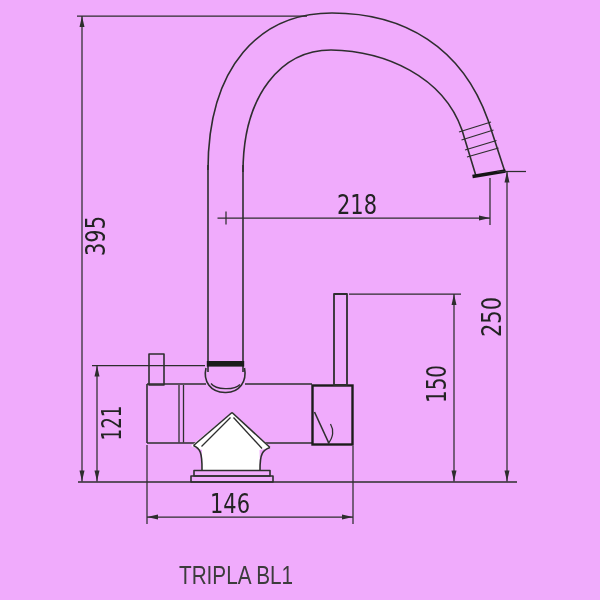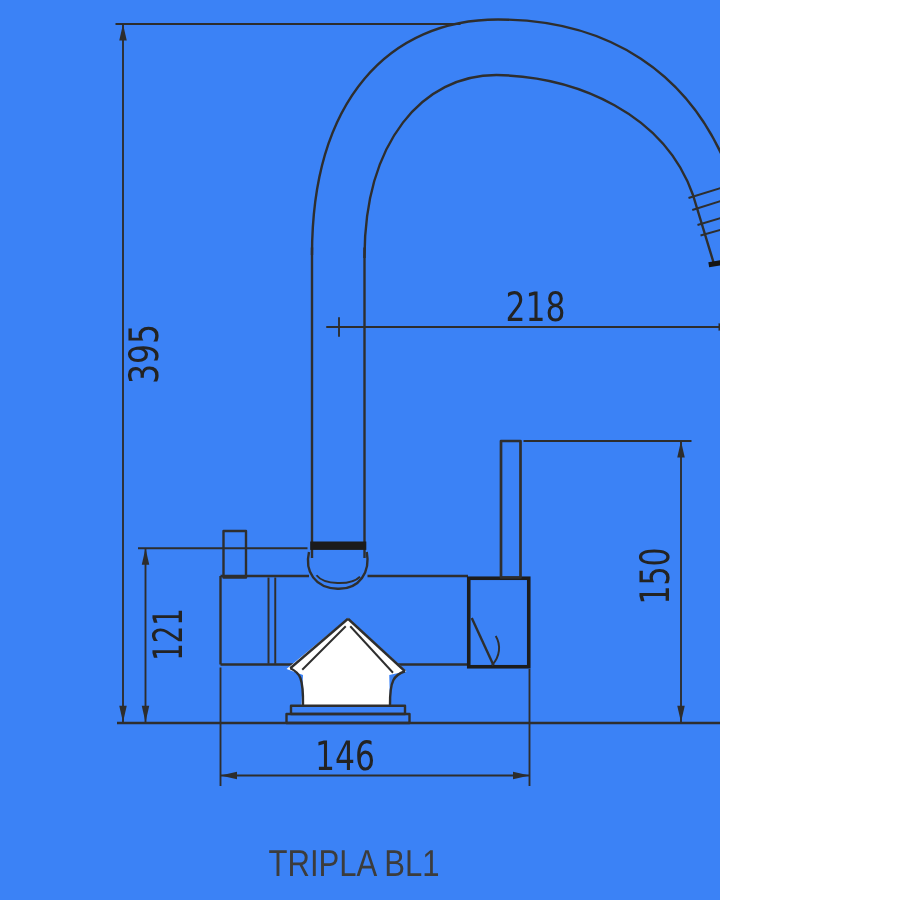--- a/index.html
+++ b/index.html
@@ -1,16 +1,16 @@
 <!DOCTYPE html>
 <html><head>
 <meta charset="utf-8">
 <style>
   html,body{margin:0;padding:0;background:#ffffff;}
-  .stage{position:relative;width:480px;height:600px;background:#3b82f6;overflow:hidden;
+  .stage{position:relative;width:600px;height:600px;background:#f0abfc;overflow:hidden;
          font-family:"Liberation Sans",sans-serif;}
   svg{position:absolute;left:0;top:0;}
   .ln{stroke:#2e2e2e;stroke-width:1.6;fill:none;stroke-linejoin:round;stroke-linecap:butt;}
   .ln-bold{stroke:#1c1c1c;stroke-width:2.4;fill:none;stroke-linejoin:miter;}
   .dim{stroke:#2d2d2d;stroke-width:1.25;fill:none;}
   .dim-label{font-family:"DejaVu Sans","Liberation Sans",sans-serif;font-size:27px;fill:#232323;}
   .title-label{font-family:"Liberation Sans",sans-serif;font-size:25px;fill:#3c3c3c;}
 </style>
 </head>
 <body>

